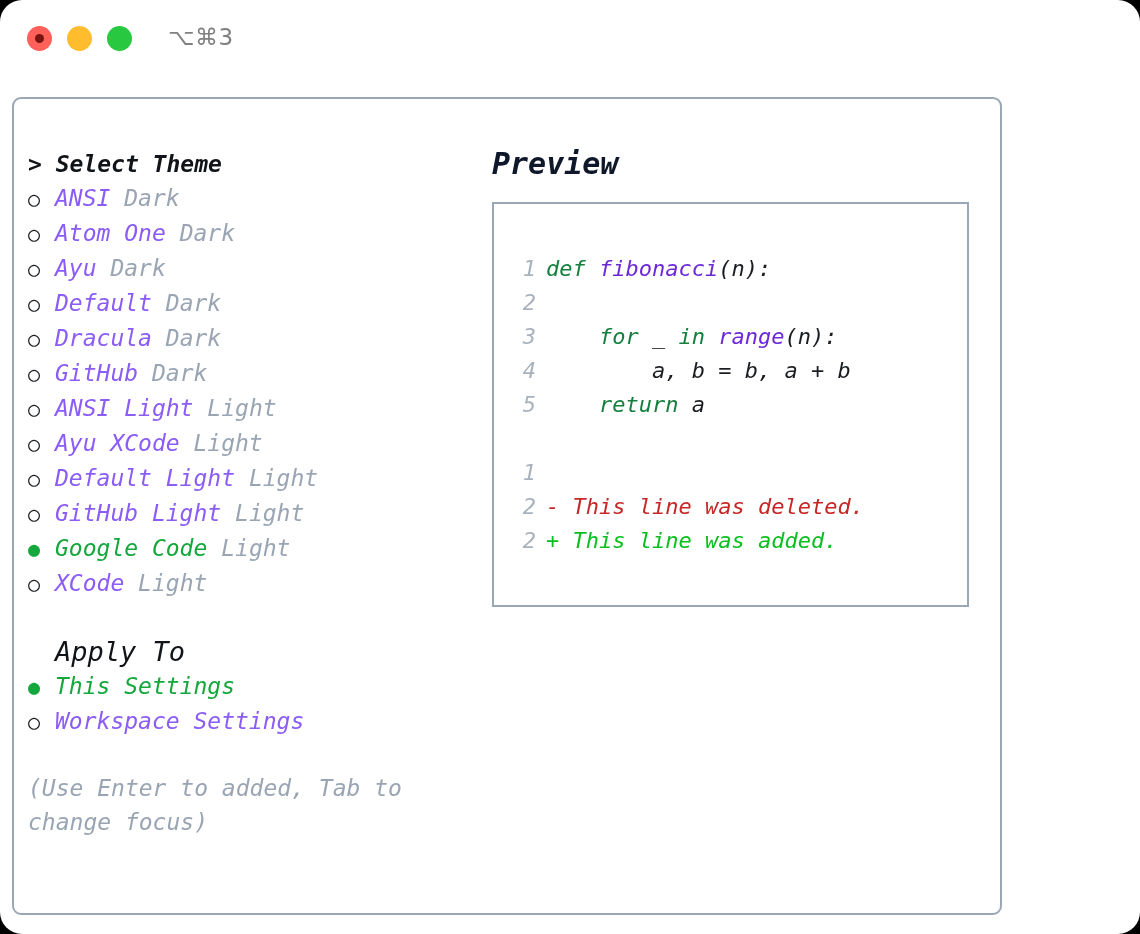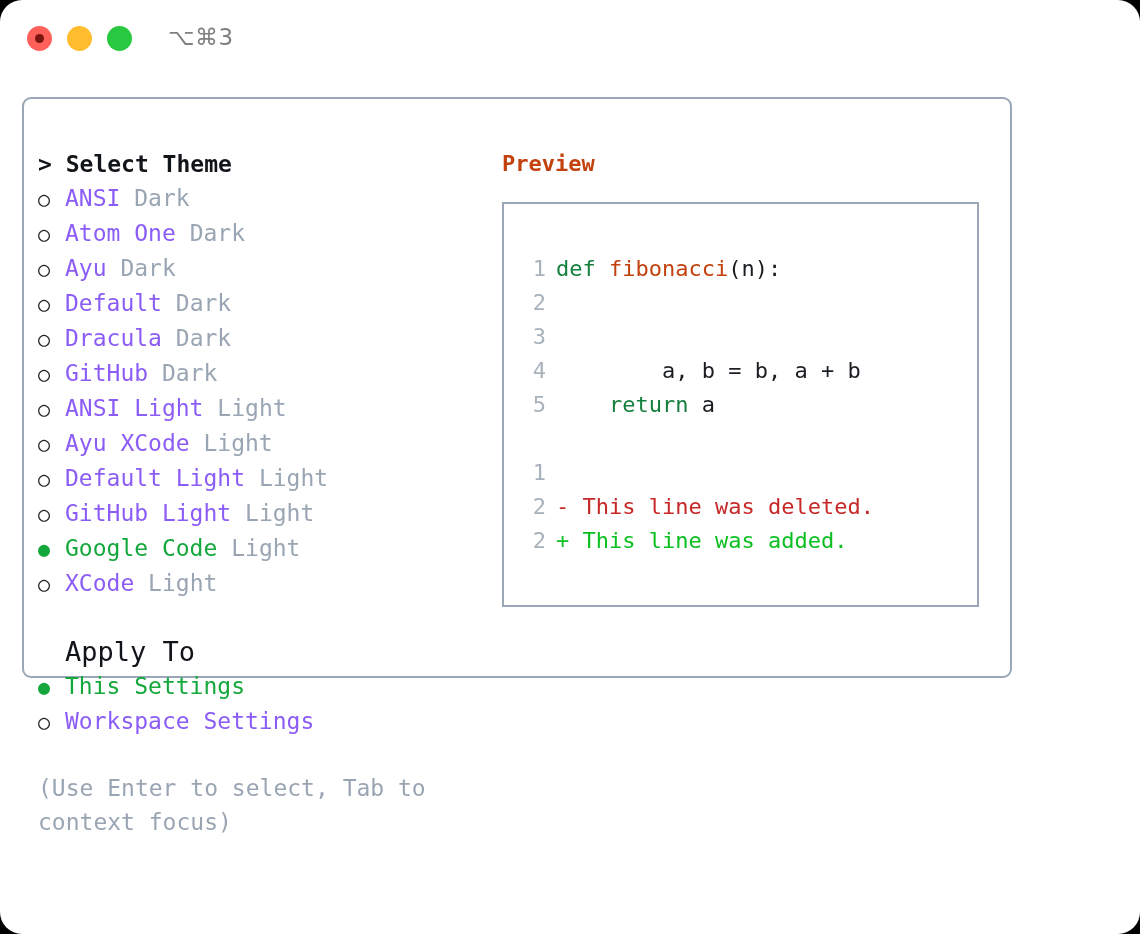--- a/index.html
+++ b/index.html
@@ -58,27 +58,28 @@
     font-size: 23px;
     letter-spacing: 0.5px;
     color: #808080;
     font-family: "DejaVu Sans", "Liberation Sans", sans-serif;
     white-space: pre;
   }
 
   
   .panel {
     position: absolute;
-    left: 22px;
+    left: 12px;
     top: 97px;
     width: 990px;
-    height: 581px;
+    height: 818px;
     border: 2px solid #9aa7b6;
     border-radius: 9px;
     box-sizing: border-box;
+    font-style: italic;
   }
 
   .left-col {
     position: absolute;
     left: 14px;
     top: 48px;
     width: 460px;
   }
   .right-col {
     position: absolute;
@@ -128,23 +129,23 @@
   .hint {
     margin-top: 32px;
     font-size: 23px;
     line-height: 34px;
     color: #9aa5b4;
     width: 400px;
   }
 
   
   .preview-title {
-    font-size: 22px;
+    font-size: 30px;
     font-weight: bold;
-    color: #c2410c;
+    color: #0f172a;
     line-height: 34px;
     white-space: pre;
   }
   .preview-box {
     margin-top: 21px;
     width: 477px;
     height: 405px;
     border: 2px solid #9aa7b6;
     box-sizing: border-box;
     background: #ffffff;
@@ -160,21 +161,21 @@
     width: 34px;
     flex: 0 0 34px;
     text-align: right;
     color: #a8b2bd;
     padding-right: 10px;
     box-sizing: border-box;
   }
   .code-gap { height: 34px; }
 
   .tok-kw   { color: #15803d; }
-  .tok-fn   { color: #c2410c; }
+  .tok-fn   { color: #6d28d9; }
   .tok-num  { color: #0b7a6e; }
   .tok-txt  { color: #1a1d21; }
   .tok-ctx  { color: #7c7c7c; }
   .tok-del  { color: #c62828; }
   .tok-add  { color: #0ac020; }
 </style>
 </head>
 <body>
 
 <div class="window">
@@ -209,31 +210,31 @@
 
       <div class="spacer"></div>
 
       <div class="section-head">Apply To</div>
 
       <div id="apply-rows">
           <div class="row"><span class="marker sel">●</span><span class="label sel">This Settings</span></div>
           <div class="row"><span class="marker">○</span><span class="label">Workspace Settings</span></div>
         </div>
 
-      <div class="hint">(Use Enter to select, Tab to context focus)</div>
+      <div class="hint">(Use Enter to added, Tab to change focus)</div>
     </div>
 
     <div class="right-col">
       <div class="preview-title">Preview</div>
 
       <div class="preview-box">
         <div id="code-rows">
             <div class="code-line"><span class="ln">1</span><span><span class="tok-kw">def </span><span class="tok-fn">fibonacci</span><span class="tok-txt">(n):</span></span></div>
             <div class="code-line"><span class="ln">2</span></div>
-            <div class="code-line"><span class="ln">3</span></div>
+            <div class="code-line"><span class="ln">3</span><span><span class="tok-txt">    </span><span class="tok-kw">for</span><span class="tok-txt"> _ </span><span class="tok-kw">in</span><span class="tok-txt"> </span><span class="tok-fn">range</span><span class="tok-txt">(n):</span></span></div>
             <div class="code-line"><span class="ln">4</span><span><span class="tok-txt">        a, b = b, a + b</span></span></div>
             <div class="code-line"><span class="ln">5</span><span><span class="tok-txt">    </span><span class="tok-kw">return</span><span class="tok-txt"> a</span></span></div>
           </div>
         <div class="code-gap"></div>
         <div id="diff-rows">
             <div class="code-line"><span class="ln">1</span><span class="tok-ctx">  </span></div>
             <div class="code-line"><span class="ln">2</span><span class="tok-del">- </span><span class="tok-del">This line was deleted.</span></div>
             <div class="code-line"><span class="ln">2</span><span class="tok-add">+ </span><span class="tok-add">This line was added.</span></div>
           </div>
       </div>

